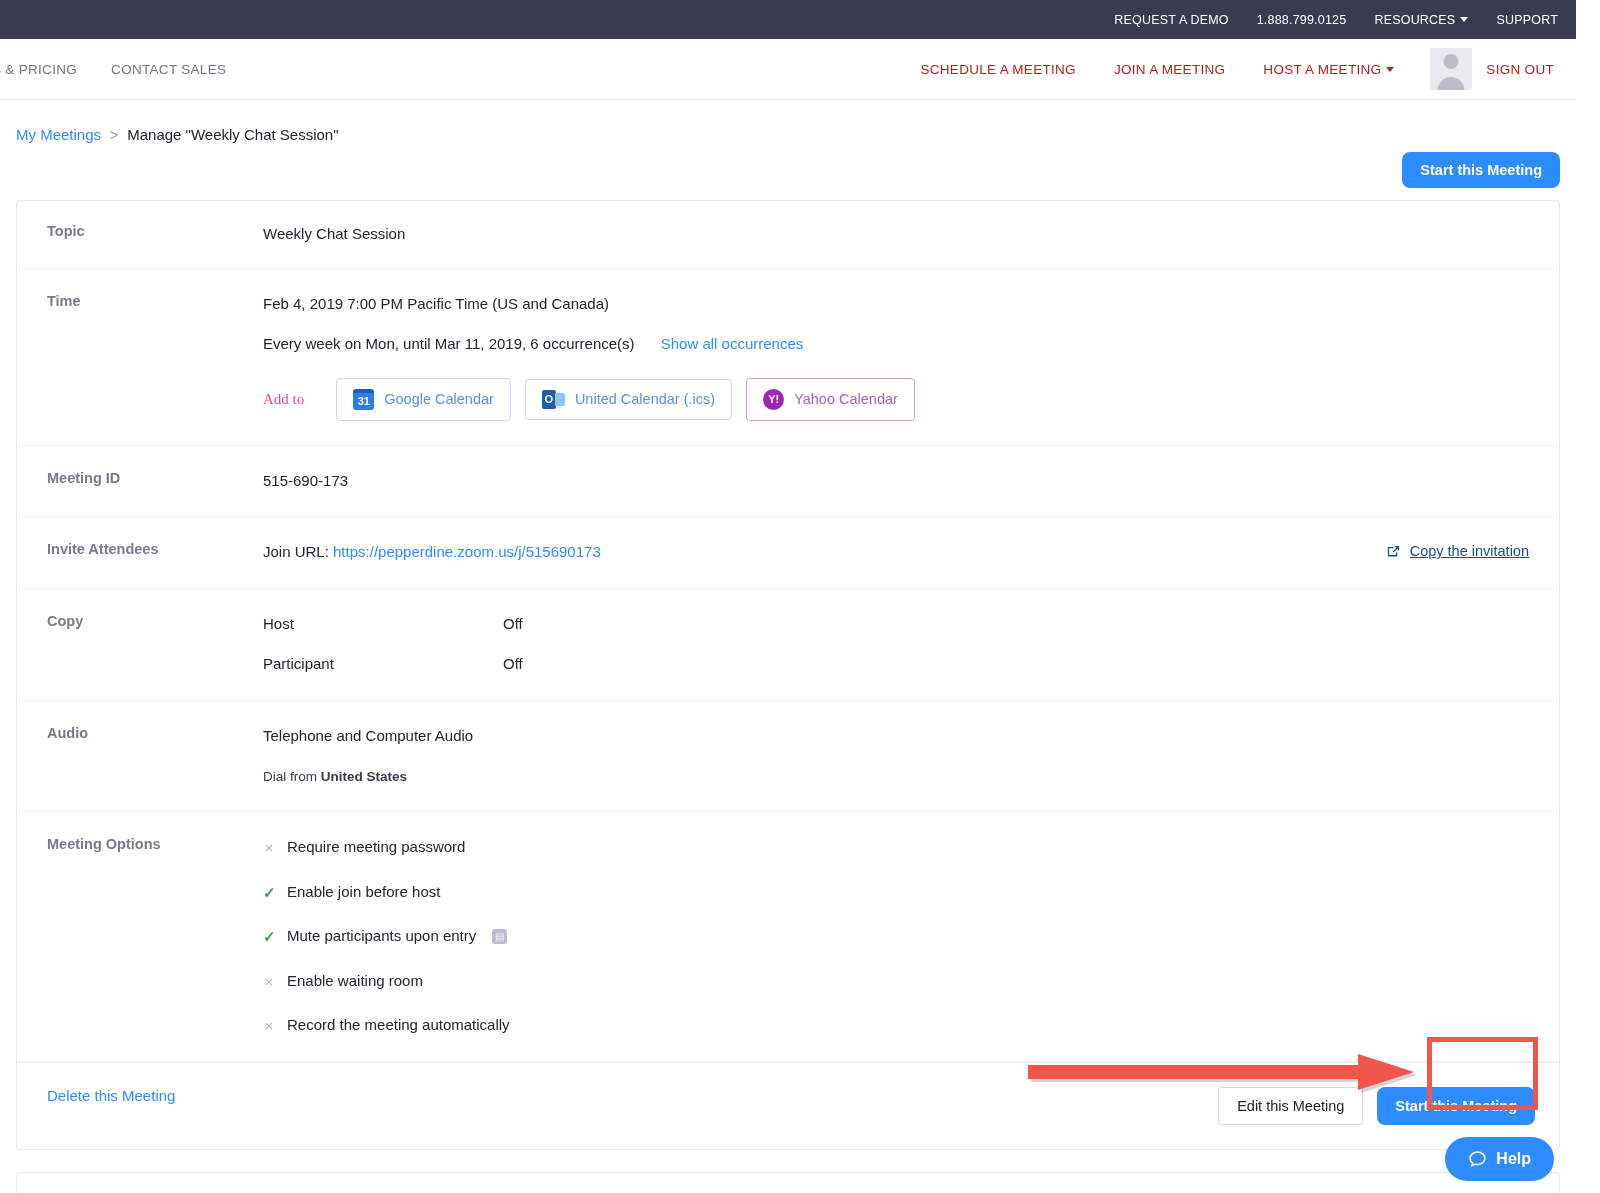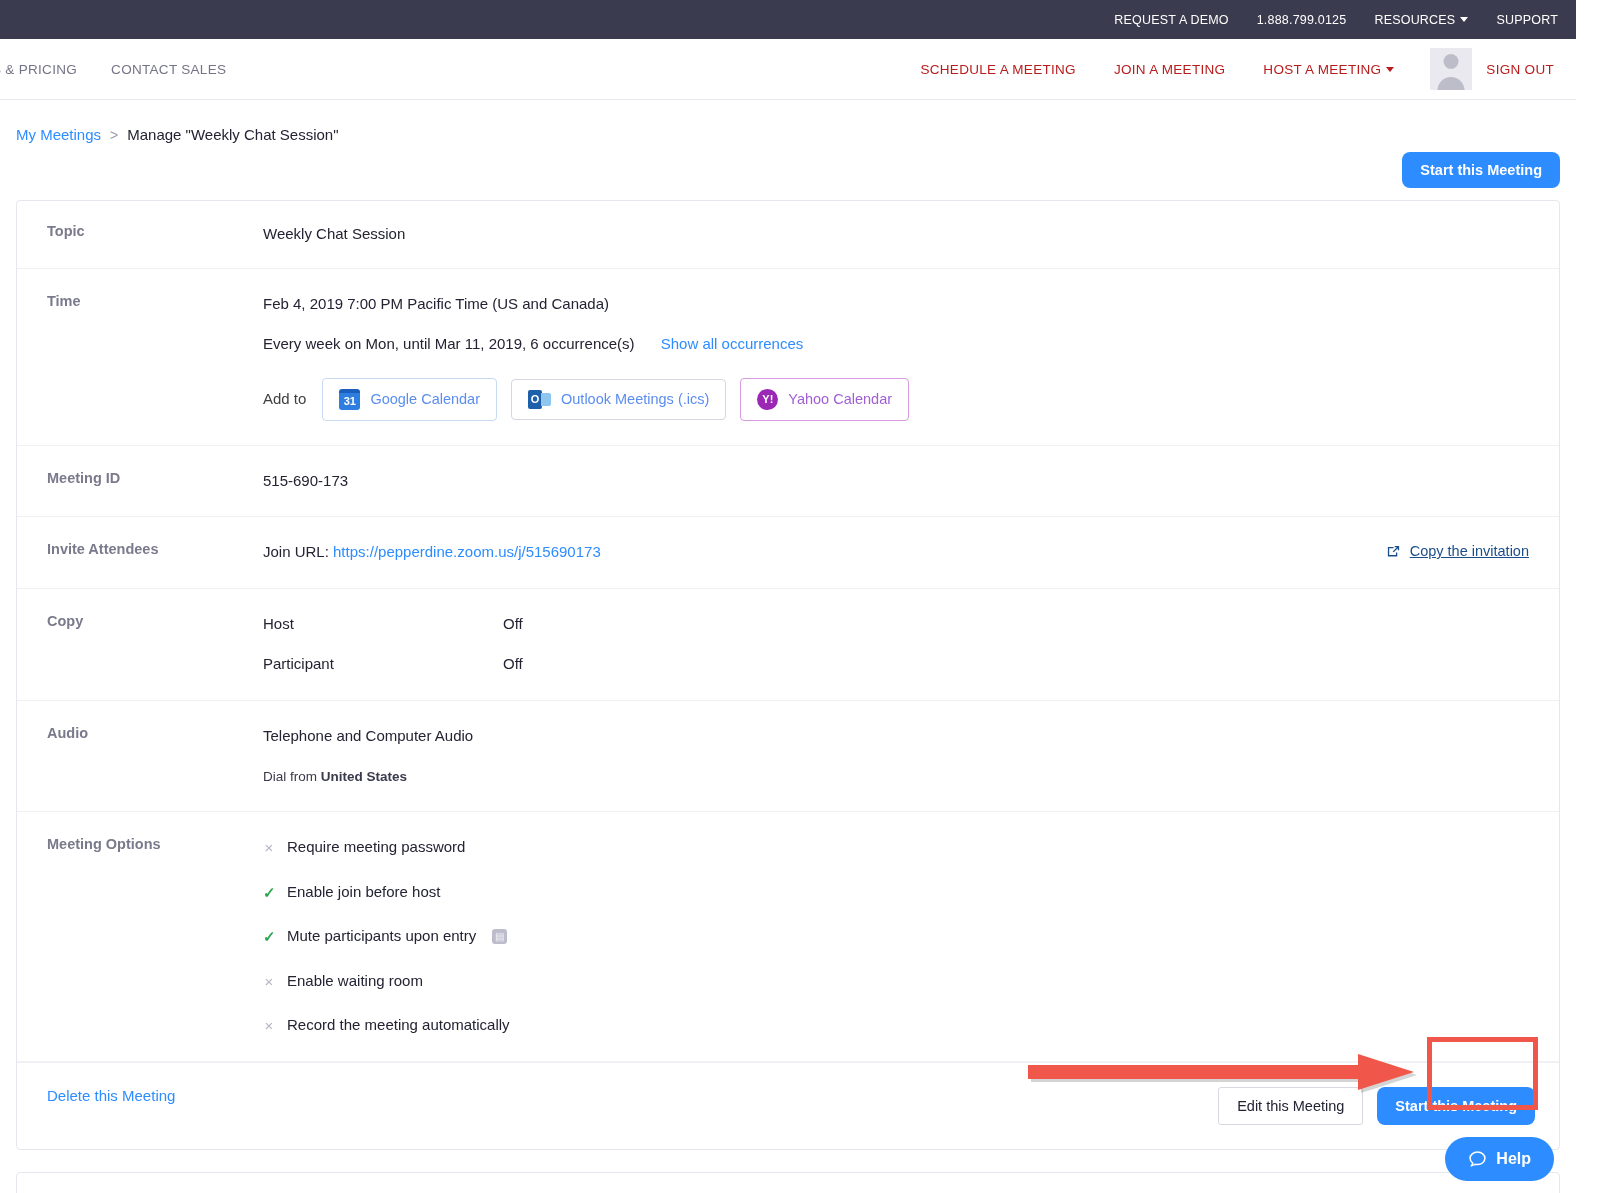--- a/index.html
+++ b/index.html
@@ -179,21 +179,21 @@
 
   .link { color: #2d8cff; text-decoration: none; }
 
   
   .addto {
     display: flex;
     align-items: center;
     gap: 14px;
     margin-top: 22px;
   }
-  .addto .addto-label { font-size: 15px; color: #404040; margin-right: 2px; }
+  .addto .addto-label { font-size: 15px; color: #ec4899; margin-right: 18px; font-family: Liberation Serif, serif; }
   .calbtn {
     display: inline-flex;
     align-items: center;
     gap: 10px;
     border: 1px solid #c8d9f2;
     border-radius: 4px;
     padding: 10px 16px;
     background: #fff;
     font-size: 14.5px;
     color: #5b8def;
@@ -383,21 +383,21 @@
           <span class="addto-label">Add to</span>
           <button class="calbtn google">
             <span class="ico-gcal">31</span>
             <span>Google Calendar</span>
           </button>
           <button class="calbtn outlook">
             <span class="ico-outlook">
                 <span class="o-left">O</span>
                 <span class="o-right"></span>
               </span>
-            <span>Outlook Meetings (.ics)</span>
+            <span>United Calendar (.ics)</span>
           </button>
           <button class="calbtn yahoo">
             <span class="ico-yahoo">Y!</span>
             <span>Yahoo Calendar</span>
           </button>
         </div>
       </div>
     </div>
 
     <div class="row">

